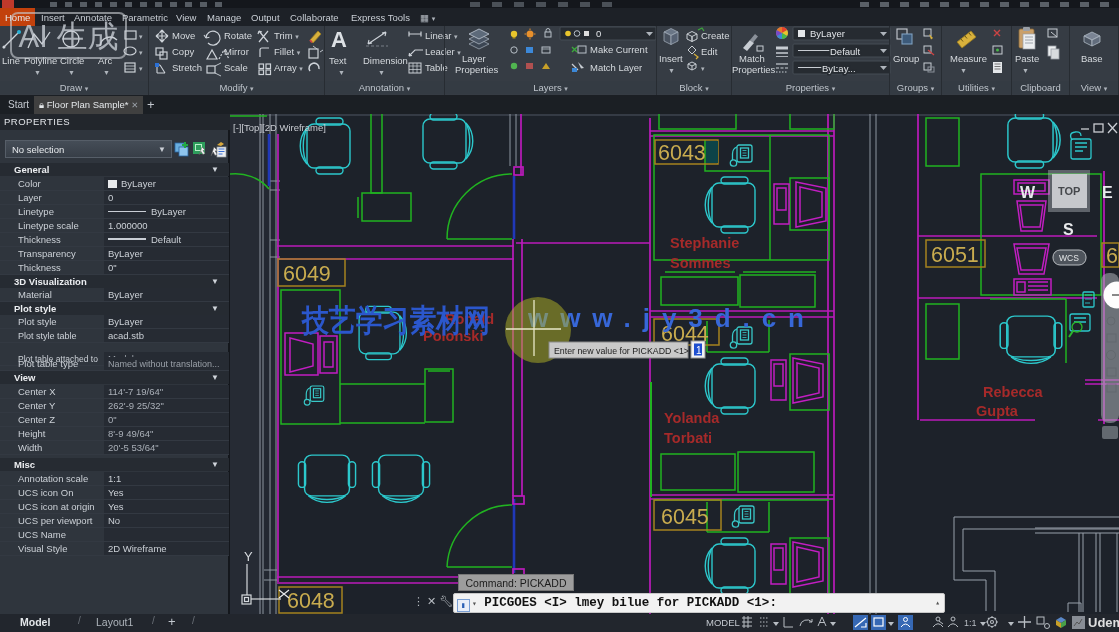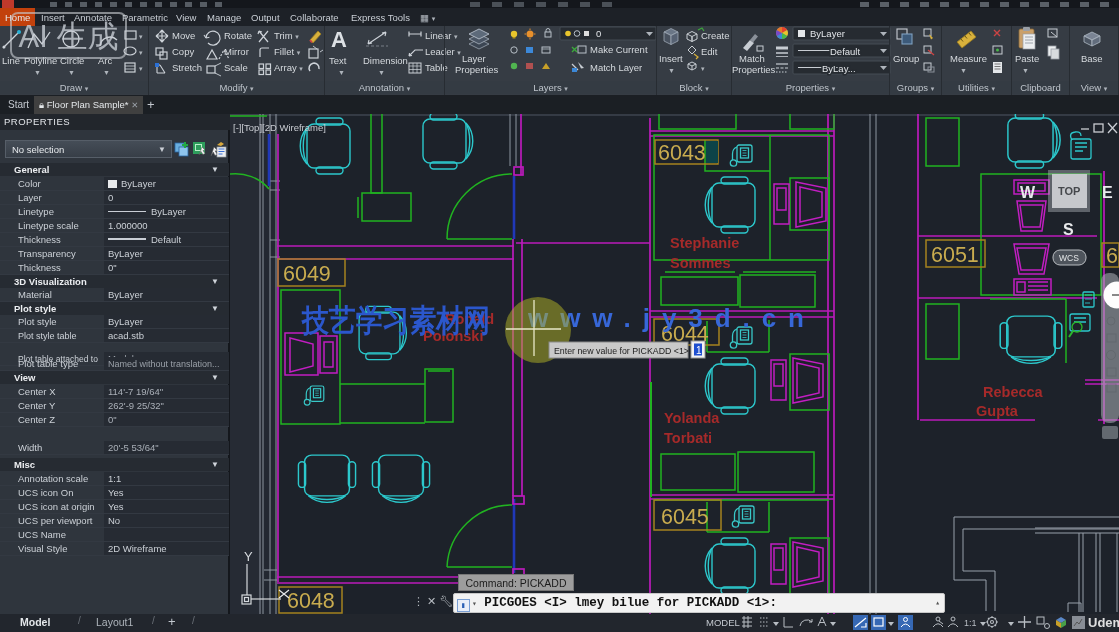--- a/index.html
+++ b/index.html
@@ -439,20 +439,25 @@
       </div>
     <div class="prow" style="top:285px;">
         <div class="lab2"></div>
         <div class="lab">Center Y</div>
         <div class="val" style="color:#aab0b8;">262'-9 25/32"</div>
       </div>
     <div class="prow" style="top:299px;">
         <div class="lab2"></div>
         <div class="lab">Center Z</div>
         <div class="val" style="color:#aab0b8;">0"</div>
+      </div>
+    <div class="prow" style="top:313px;">
+        <div class="lab2"></div>
+        <div class="lab">Height</div>
+        <div class="val" style="color:#aab0b8;">8'-9 49/64"</div>
       </div>
     <div class="prow" style="top:327px;">
         <div class="lab2"></div>
         <div class="lab">Width</div>
         <div class="val" style="color:#aab0b8;">20'-5 53/64"</div>
       </div>
     <div class="sect" style="top:344px;">Misc<span class="car">▼</span></div>
     <div class="prow" style="top:358px;">
         <div class="lab2"></div>
         <div class="lab">Annotation scale</div>

